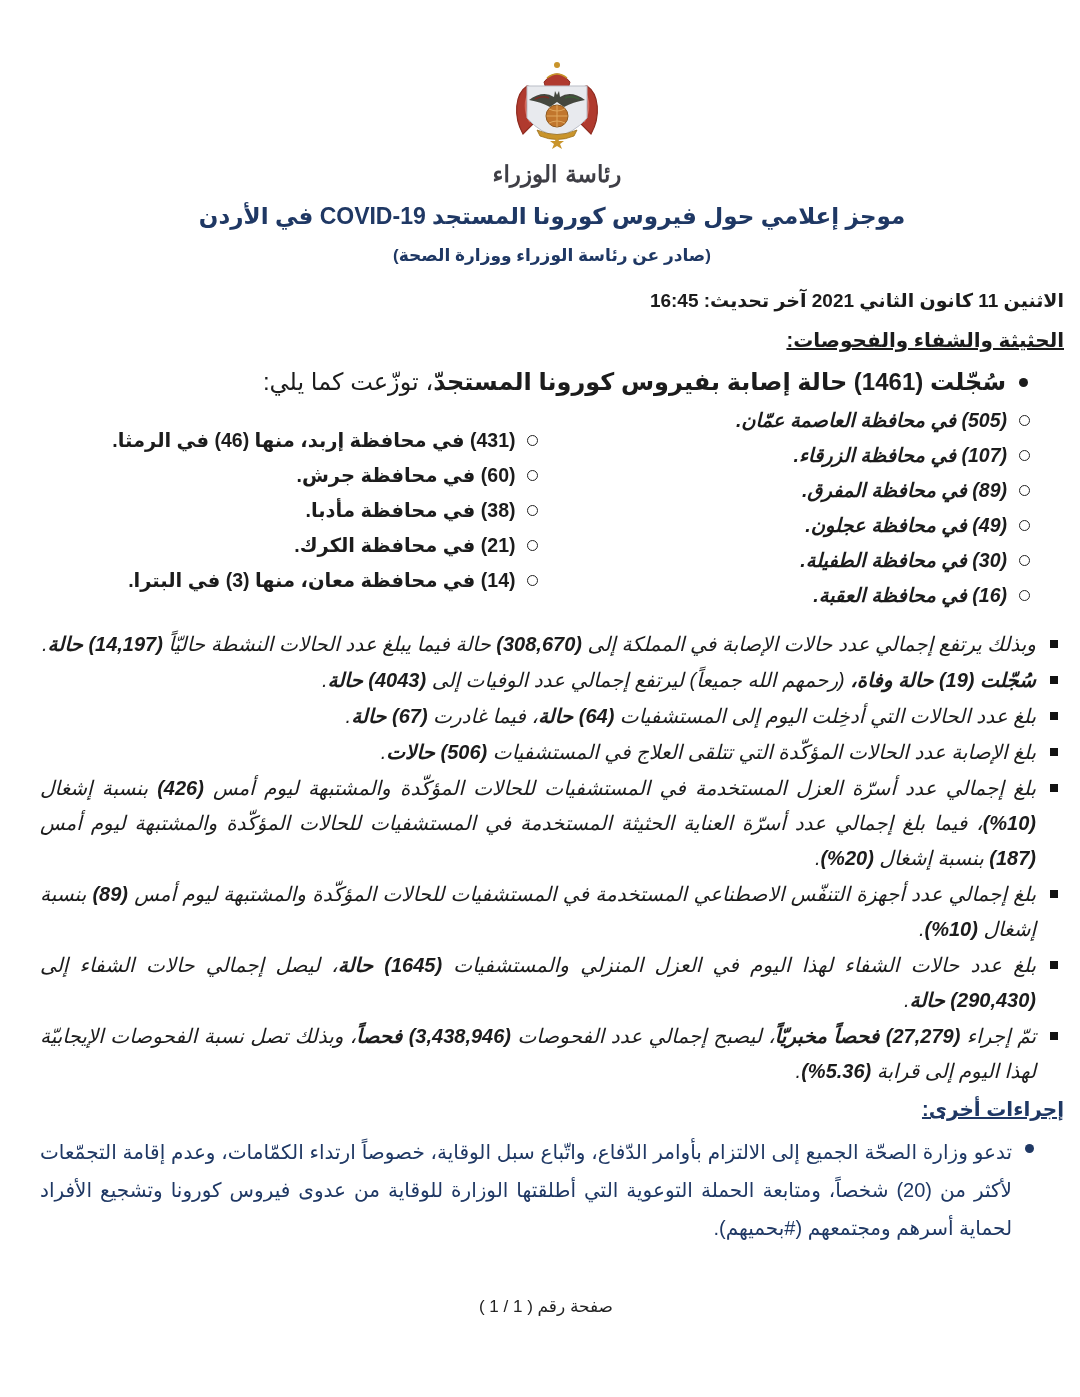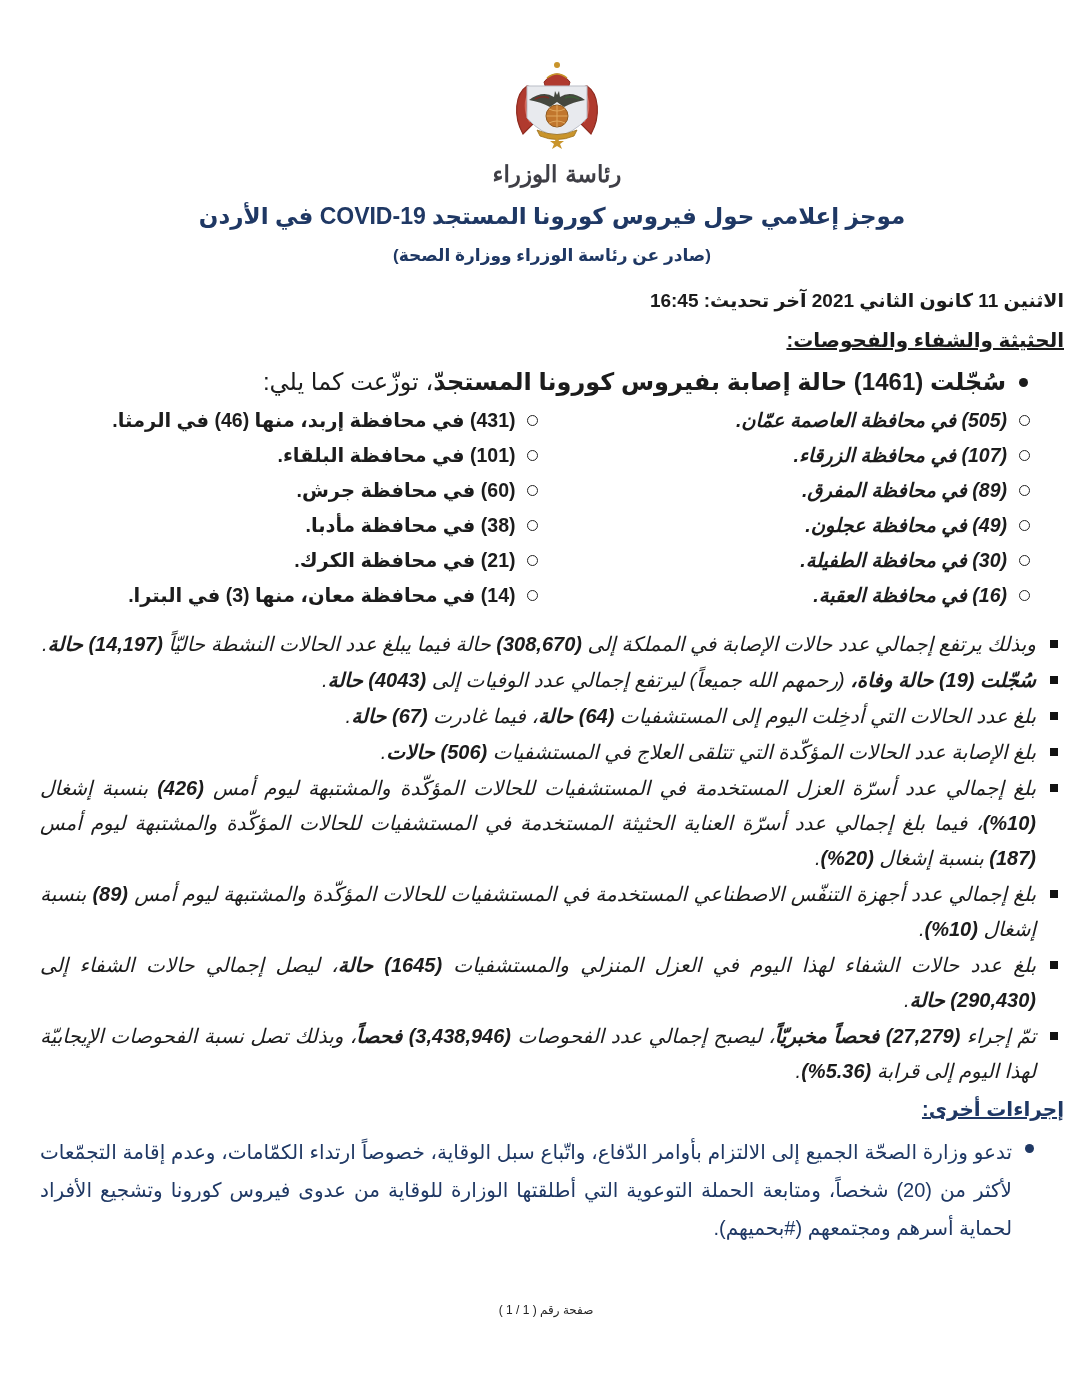--- a/index.html
+++ b/index.html
@@ -33,37 +33,37 @@
 
   
   .bullet-row { display:flex; align-items:flex-start; }
   .intro-row { margin-top:15px; font-size:24px; line-height:30px; padding-right:36px; }
   .disc { width:9px; height:9px; border-radius:50%; background:currentColor; flex:none; margin-top:11px; margin-left:13px; }
   .intro-text { flex:1; }
 
   
   .gov-cols { display:flex; margin-top:6px; }
   .gov-col-right { width:48%;font-style:italic; }
-  .gov-col-left  { width:52%; }
+  .gov-col-left  { width:52%;margin-top:20px; }
   .gov-row { display:flex; align-items:center; height:35px; font-weight:700; font-size:19.5px; white-space:nowrap; padding-right:34px; }
   .ring { width:9px; height:9px; border:1.6px solid #222; border-radius:50%; background:#fff; flex:none; margin-left:12px; }
 
   
   .stats { margin-top:14px;font-style:italic; }
   .stat-row { display:flex; align-items:flex-start; font-size:20px; line-height:35px; margin-top:1px; padding-right:6px; }
   .sq { width:8px; height:8px; background:#121212; flex:none; margin-top:13px; margin-left:14px; }
   .stat-text { flex:1; text-align:justify; }
 
   
   .final-row { margin-top:12px; font-size:20px; line-height:38px; padding-right:30px; color:var(--navy,#1f3864); }
   .final-text { flex:1; text-align:justify; }
 
   footer.page-footer {
     position:absolute; left:12px; right:0; bottom:80px;
-    text-align:center; font-size:12px; color:#222;
+    text-align:center; font-size:17px; color:#222;
   }
 </style>
 </head>
 <body>
 
 <div class="page">
 
   <header>
     <div class="logo-wrap">
       <svg width="120" height="98" viewBox="0 0 120 98" aria-hidden="true">
@@ -133,24 +133,20 @@
             <span>(16) في محافظة العقبة.</span>
           </div>
         </div>
       <div class="gov-col-left">
           <div class="gov-row">
             <span class="ring"></span>
             <span>(431) في محافظة إربد، منها (46) في الرمثا.</span>
           </div>
           <div class="gov-row">
             <span class="ring"></span>
-            <span>(101) في محافظة البلقاء.</span>
-          </div>
-          <div class="gov-row">
-            <span class="ring"></span>
             <span>(60) في محافظة جرش.</span>
           </div>
           <div class="gov-row">
             <span class="ring"></span>
             <span>(38) في محافظة مأدبا.</span>
           </div>
           <div class="gov-row">
             <span class="ring"></span>
             <span>(21) في محافظة الكرك.</span>
           </div>

